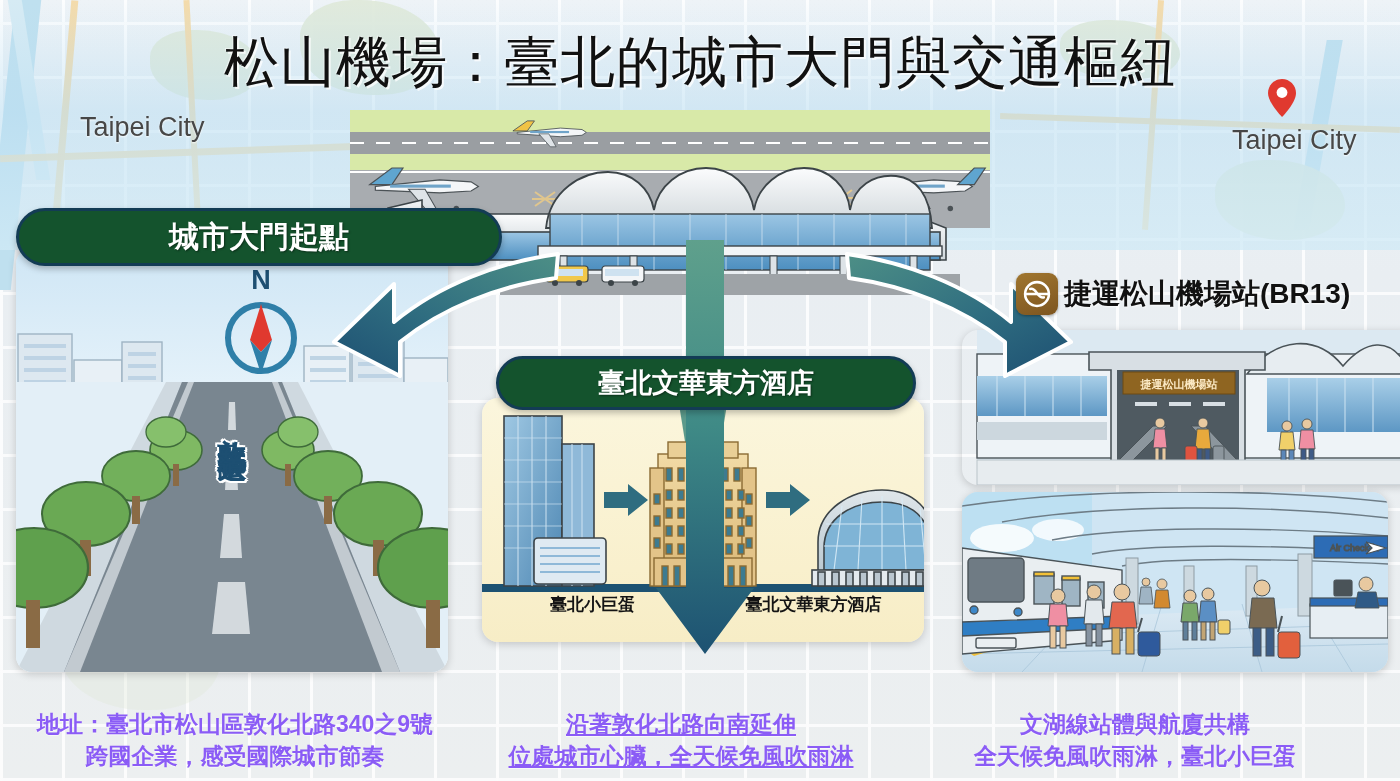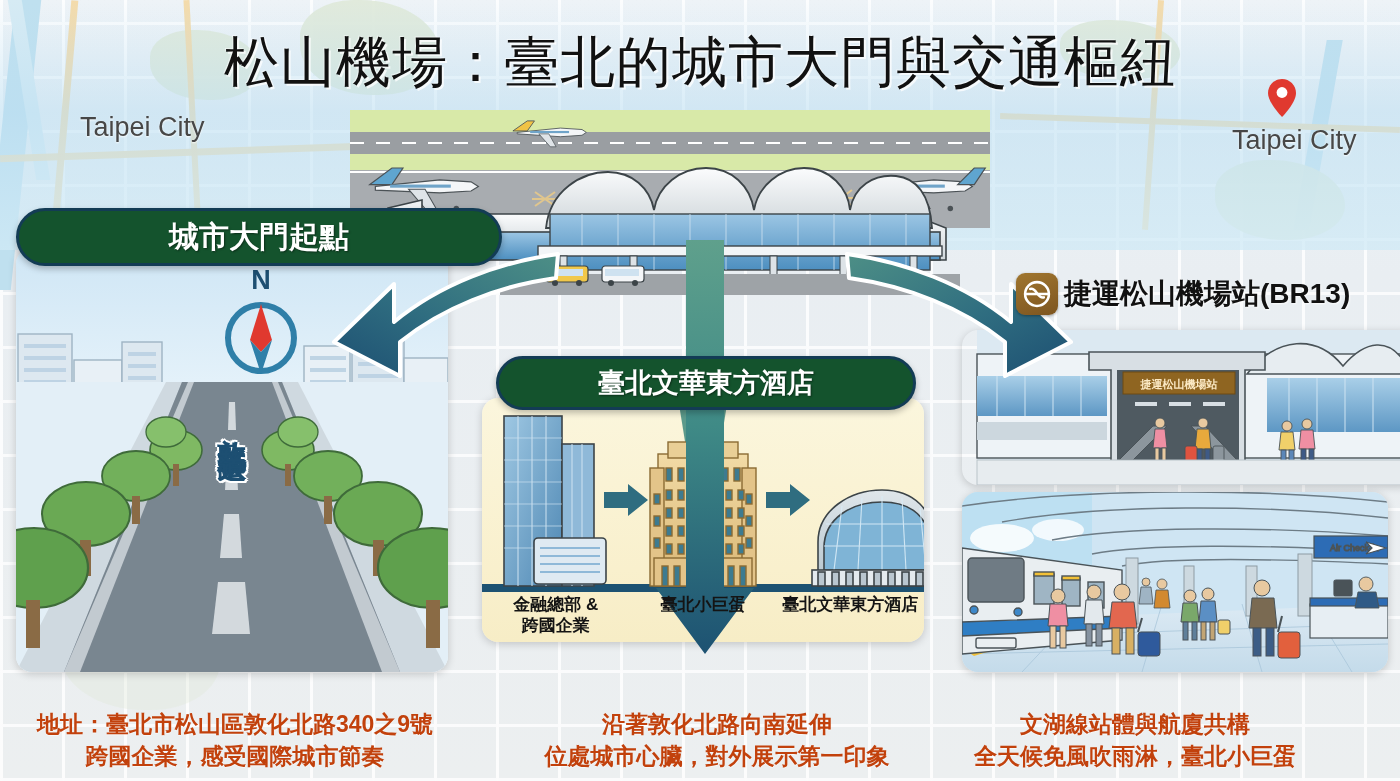--- a/index.html
+++ b/index.html
@@ -174,27 +174,27 @@
   .mrt-name {
     font-size:28px; font-weight:bold; color:#111111;
     text-shadow:1px 1px 2px rgba(255,255,255,.85);
     white-space:nowrap;
   }
 
   
   .caption {
     position:absolute; bottom:8px;
     text-align:center;
-    font-size:23px; font-weight:bold; color:#c2410c;
+    font-size:23px; font-weight:bold; color:#8b5cf6;
     line-height:1.42;
     z-index:30;
     text-shadow:0 1px 1px rgba(255,255,255,.6);
   }
   #cap-left   { left:0px;   width:470px; }
-  #cap-center { left:482px; width:470px; }
+  #cap-center { left:446px; width:470px;text-decoration:underline; }
   #cap-right  { left:904px; width:462px; }
   .caption .l2 { display:block; }
 </style>
 </head>
 <body>
 
 <div id="stage">
 
   <div class="map-bg"></div>
 
@@ -603,24 +603,20 @@
             <rect x="406" y="174" width="7" height="14"></rect>
           <rect x="420" y="174" width="7" height="14"></rect>
             <rect x="434" y="174" width="7" height="14"></rect>
         </g>
       </g>
     </svg>
   </div>
 
   <div class="center-labels">
     <div>
-      <span>金融總部 &amp;</span><br>
-      <span>跨國企業</span>
-    </div>
-    <div>
       <span>臺北小巨蛋</span>
     </div>
     <div>
       <span>臺北文華東方酒店</span>
     </div>
   </div>
 
   <div class="mrt-badge-row">
     <div class="mrt-logo">
       <svg viewBox="0 0 40 40" width="34" height="34">
@@ -837,20 +833,20 @@
   <div class="pill" id="pill-center">
     <span>臺北文華東方酒店</span>
   </div>
 
   <div class="caption" id="cap-left">
     <span class="l2">地址：臺北市松山區敦化北路340之9號</span>
     <span class="l2">跨國企業，感受國際城市節奏</span>
   </div>
   <div class="caption" id="cap-center">
     <span class="l2">沿著敦化北路向南延伸</span>
-    <span class="l2">位處城市心臟，對外展示第一印象</span>
+    <span class="l2">位處城市心臟，全天候免風吹雨淋</span>
   </div>
   <div class="caption" id="cap-right">
     <span class="l2">文湖線站體與航廈共構</span>
     <span class="l2">全天候免風吹雨淋，臺北小巨蛋</span>
   </div>
 
 </div>
 
 </body></html>

